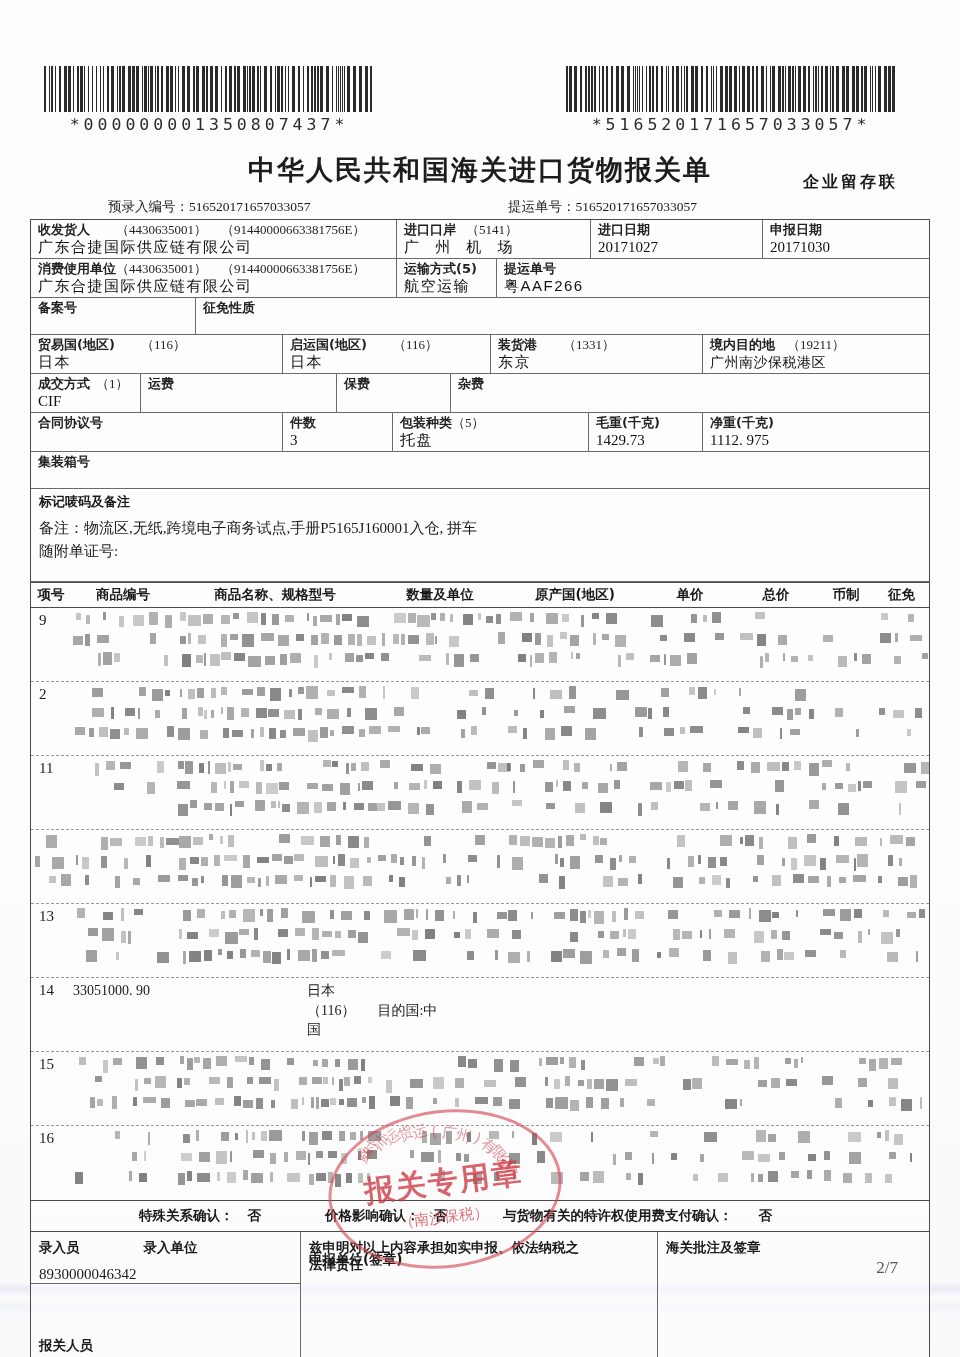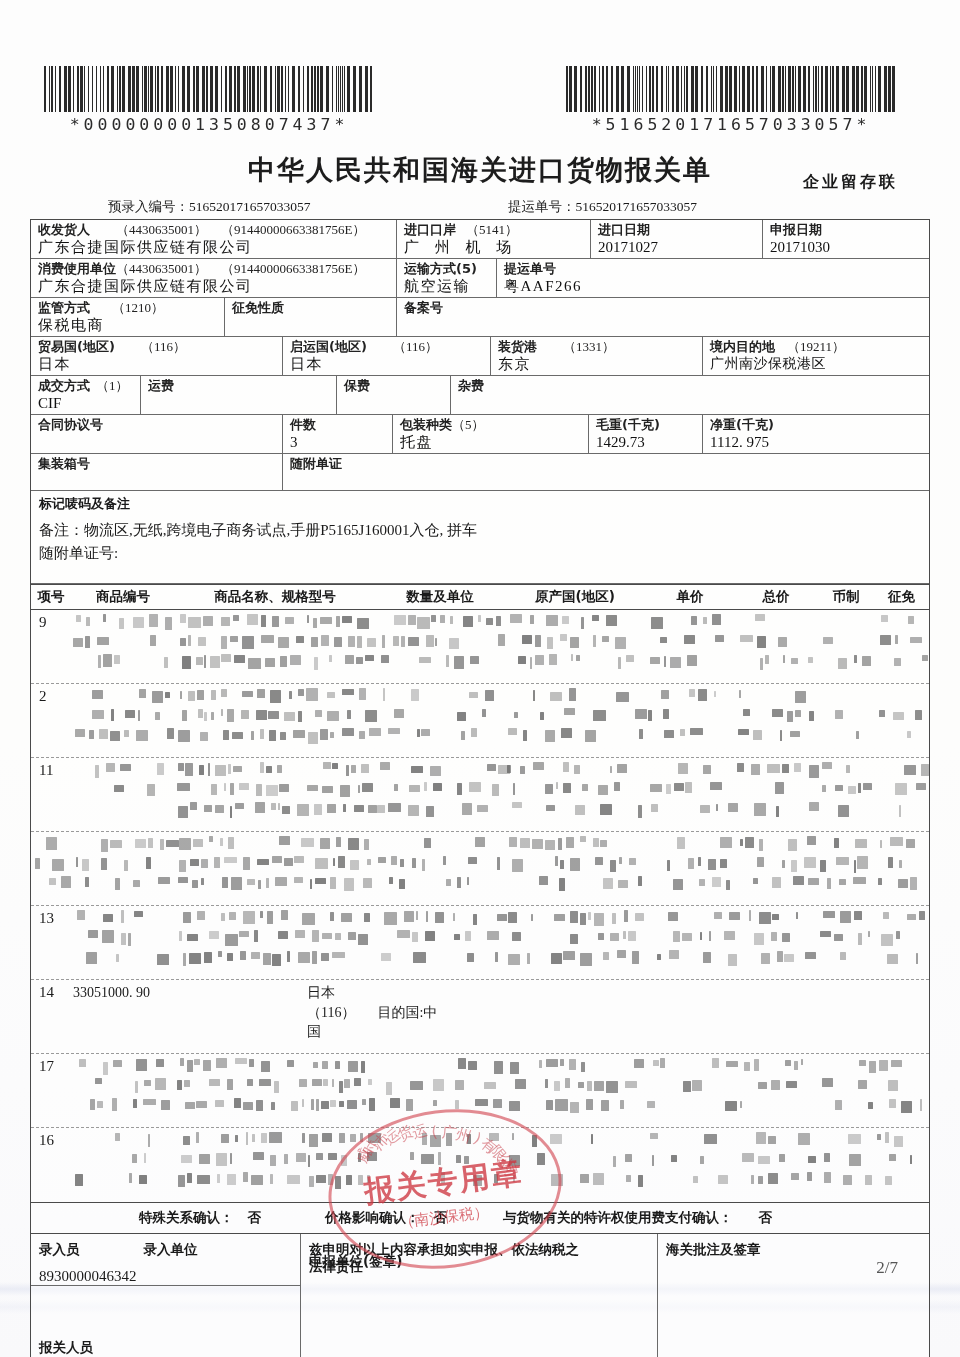--- a/index.html
+++ b/index.html
@@ -60,21 +60,21 @@
     border-right:1px solid #6a6a6a;
     padding:2px 6px 2px 7px;
     position:relative;
     min-height:36px;
   }
   .cell:last-child{border-right:none;}
   .lab{font-size:13px;line-height:16px;white-space:nowrap;
        font-family:"DejaVu Sans","Liberation Sans",sans-serif;font-weight:bold;color:#222;}
   .lab .code{font-weight:normal;font-family:"Liberation Serif",serif;}
   .val{font-size:15px;line-height:18px;white-space:nowrap;color:#111;}
-  .val.cn{font-family:Liberation Serif, serif;letter-spacing:1.5px;font-weight:normal;}
+  .val.cn{font-family:Liberation Sans, sans-serif;letter-spacing:1.5px;font-weight:normal;}
   .sp{display:inline-block;width:26px;}
 
   
   .notes{padding:4px 8px 8px 8px;min-height:92px;}
   .notes .t{font-size:13px;font-weight:bold;font-family:"DejaVu Sans","Liberation Sans",sans-serif;}
   .notes .l{font-size:15px;line-height:21px;margin-top:7px;}
 
   
   .goods-head{
     display:flex;border-bottom:1.4px solid #4a4a4a;border-top:1.4px solid #4a4a4a;
@@ -359,30 +359,26 @@
       <div class="lab">运输方式(5)</div>
       <div class="val cn">航空运输</div>
     </div>
     <div class="cell" style="width:235px">
       <div class="lab">提运单号</div>
       <div class="val cn">粤AAF266</div>
     </div>
   </div>
 
   <div class="row">
-    <div class="cell" style="width:194px">
-      <div class="lab"><span>监管方式</span><span class="sp" style="width:22px"></span><span class="code">（1210）</span></div>
-      <div class="val cn">保税电商</div>
+    <div class="cell" style="width:165px">
+      <div class="lab">备案号</div>
+      <div class="val"></div>
     </div>
     <div class="cell" style="width:172px">
       <div class="lab">征免性质</div>
-      <div class="val"></div>
-    </div>
-    <div class="cell" style="width:165px">
-      <div class="lab">备案号</div>
       <div class="val"></div>
     </div>
   </div>
 
   <div class="row">
     <div class="cell" style="width:252px">
       <div class="lab"><span>贸易国(地区)</span><span class="sp"></span><span class="code">（116）</span></div>
       <div class="val cn">日本</div>
     </div>
     <div class="cell" style="width:208px">
@@ -437,24 +433,20 @@
     </div>
     <div class="cell" style="width:225px">
       <div class="lab">净重(千克)</div>
       <div class="val">1112. 975</div>
     </div>
   </div>
 
   <div class="row">
     <div class="cell" style="width:252px;min-height:36px">
       <div class="lab">集装箱号</div>
-      <div class="val"></div>
-    </div>
-    <div class="cell" style="width:645px;min-height:36px">
-      <div class="lab">随附单证</div>
       <div class="val"></div>
     </div>
   </div>
 
   <div class="row">
     <div class="cell notes" style="width:897px">
       <div class="t">标记唛码及备注</div>
       <div class="l">备注：物流区,无纸,跨境电子商务试点,手册P5165J160001入仓, 拼车</div>
       <div class="l" style="margin-top:2px">随附单证号:</div>
     </div>
@@ -1298,21 +1290,21 @@
         <div class="gc " style="width:140px">
           <div>日本</div>
           <div>（116）<span style="margin-left:22px">目的国:中国</span></div>
         </div>
         <div class="gc r" style="width:90px">&nbsp;</div>
         <div class="gc r" style="width:82px">&nbsp;</div>
         <div class="gc c" style="width:58px">&nbsp;</div>
         <div class="gc c" style="width:53px">&nbsp;</div>
       </div>
       <div class="grow">
-        <div class="gc itemno" style="width:40px">17</div>
+        <div class="gc itemno" style="width:40px">15</div>
         <div class="gc " style="width:104px">
           <span class="redact" style="left:0;top:0;width:104px;height:70px">
             <i class="rk" style="left:8.0px;top:5.3px;width:6.8px;height:7.3px;opacity:0.38"></i>
             <i class="rk" style="left:31.7px;top:7.6px;width:4.9px;height:13.0px;opacity:0.32"></i>
             <i class="rk" style="left:41.5px;top:5.7px;width:9.4px;height:7.6px;opacity:0.51"></i>
             <i class="rk" style="left:64.7px;top:4.9px;width:11.1px;height:12.6px;opacity:0.64"></i>
             <i class="rk" style="left:84.5px;top:5.1px;width:8.4px;height:7.9px;opacity:0.66"></i>
             <i class="rk" style="left:24.2px;top:24.4px;width:7.1px;height:6.1px;opacity:0.63"></i>
             <i class="rk" style="left:63.6px;top:27.2px;width:3.8px;height:11.8px;opacity:0.35"></i>
             <i class="rk" style="left:73.3px;top:25.6px;width:6.5px;height:6.8px;opacity:0.50"></i>

